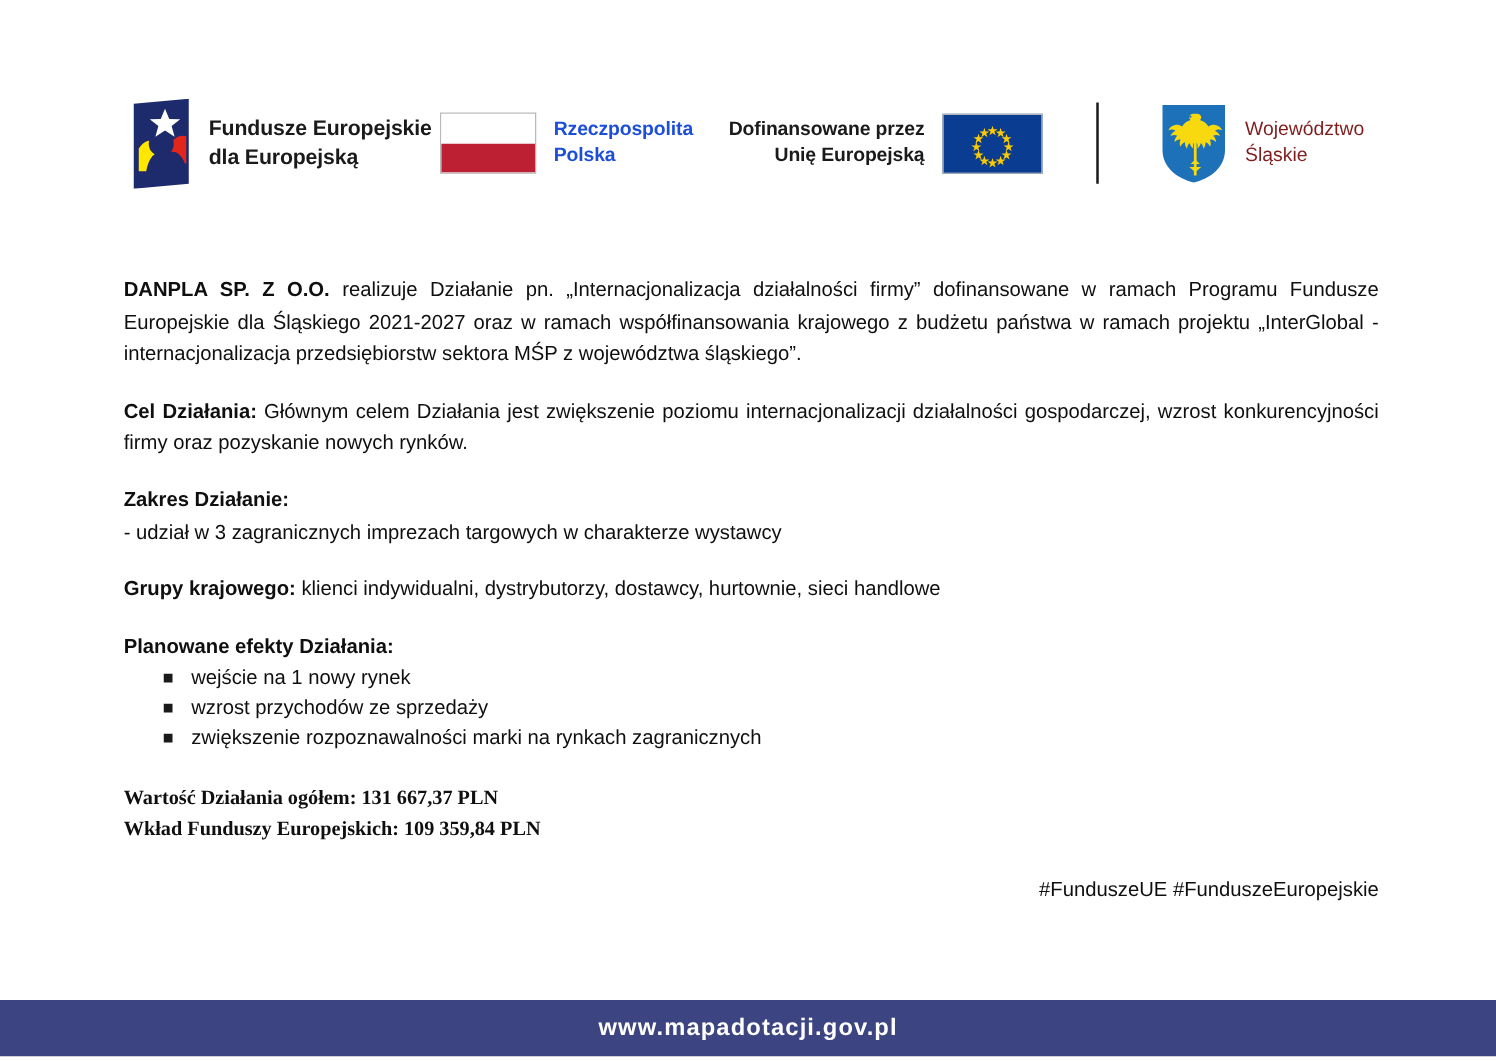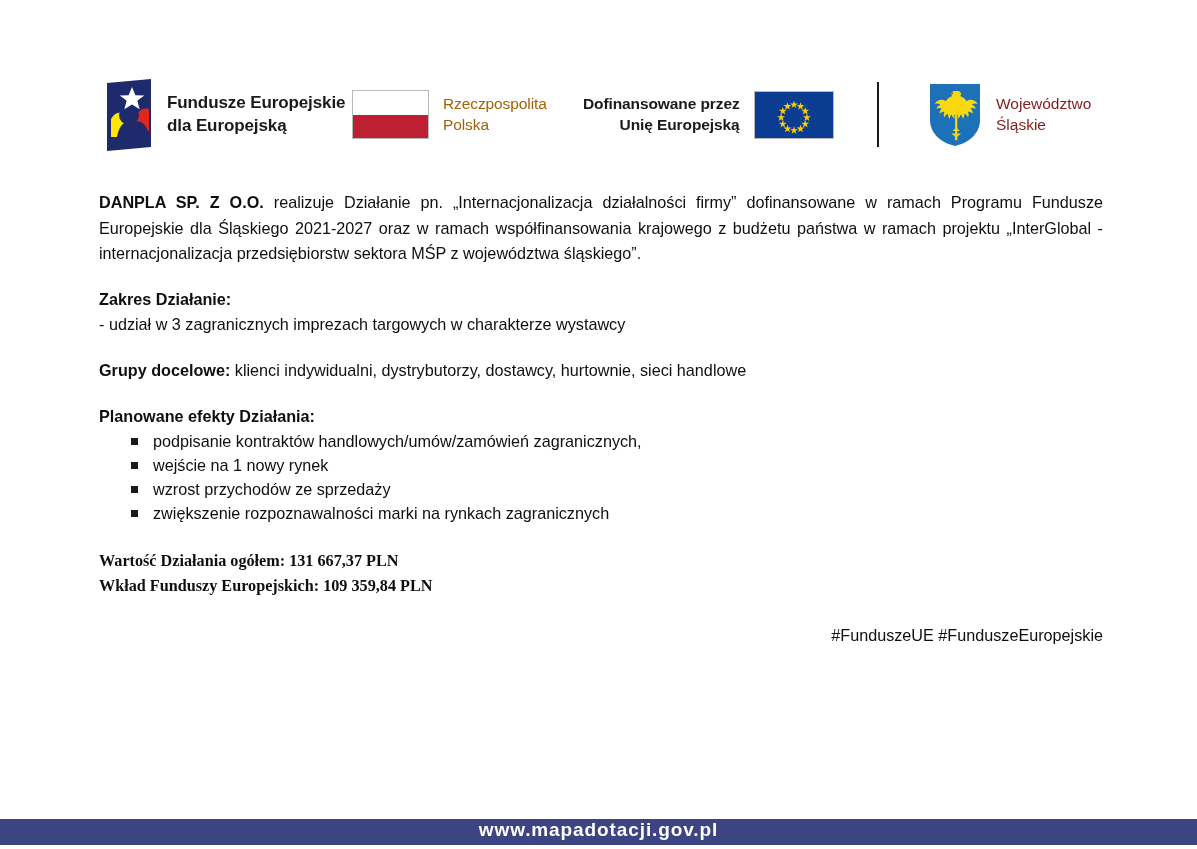--- a/index.html
+++ b/index.html
@@ -59,23 +59,23 @@
     height: 49px;
     border: 1px solid #b9b9b9;
     flex: 0 0 auto;
     overflow: hidden;
   }
   .pl-flag .white { height: 50%; background: #ffffff; }
   .pl-flag .red   { height: 50%; background: #bd2033; }
   .rp-text {
     margin-left: 14px;
     font-size: 15.5px;
-    font-weight: normal;
+    font-weight: bold;
     line-height: 1.32;
-    color: #a16207;
+    color: #1d4ed8;
     white-space: nowrap;
     letter-spacing: -0.1px;
   }
 
   
   .eu-block { left: 583px; top: 0; justify-content: space-between; }
   .eu-text {
     font-size: 15.5px;
     font-weight: bold;
     line-height: 1.32;
@@ -118,21 +118,21 @@
     font-size: 15.5px;
     line-height: 1.34;
     color: #7f1d1d;
     white-space: nowrap;
   }
 
   
   .content {
     position: absolute;
     left: 99px;
-    top: 190px;
+    top: 220px;
     width: 1004px;
     font-size: 16.2px;
     line-height: 25.6px;
     color: #0f0f0f;
   }
   .para {
     margin: 0 0 20px 0;
     text-align: justify;
     text-justify: inter-word;
   }
@@ -167,23 +167,24 @@
     font-weight: normal;
     text-align: right;
   }
 
   
   .footer-bar {
     position: absolute;
     left: 0;
     bottom: 4px;
     width: 1197px;
-    height: 26px;
+    height: 45px;
     background: #3c4481;
     display: flex;
+    align-items: center;
     justify-content: center;
   }
   .footer-url {
     color: #ffffff;
     font-size: 19px;
     font-weight: bold;
     letter-spacing: 0.9px;
   }
 </style>
 </head>
@@ -260,29 +261,29 @@
       <div>Województwo</div>
       <div>Śląskie</div>
     </div>
   </div>
 </div>
 
 <div class="content">
 
   <p class="para"><span class="bold">DANPLA SP. Z O.O.</span><span> realizuje Działanie pn. „Internacjonalizacja działalności firmy” dofinansowane w ramach Programu Fundusze Europejskie dla Śląskiego 2021-2027 oraz w ramach współfinansowania krajowego z budżetu państwa w ramach projektu „InterGlobal - internacjonalizacja przedsiębiorstw sektora MŚP z województwa śląskiego”.</span></p>
 
+  <p class="para"><span class="bold">Cel Działania:</span><span> Głównym celem Działania jest zwiększenie poziomu internacjonalizacji działalności gospodarczej, wzrost konkurencyjności firmy oraz pozyskanie nowych rynków.</span></p>
 
   <p class="para no-justify"><span class="bold">Zakres Działanie:</span><br><span>- udział w 3 zagranicznych imprezach targowych w charakterze wystawcy</span></p>
 
-  <p class="para no-justify"><span class="bold">Grupy docelowe:</span><span> klienci indywidualni, dystrybutorzy, dostawcy, hurtownie, sieci handlowe</span></p>
+  <p class="para no-justify"><span class="bold">Grupy krajowego:</span><span> klienci indywidualni, dystrybutorzy, dostawcy, hurtownie, sieci handlowe</span></p>
 
   <p class="para no-justify" style="margin-bottom:0"><span class="bold">Planowane efekty Działania:</span></p>
 
   <ul class="effects">
-    <li><span class="sq"></span><span>podpisanie kontraktów handlowych/umów/zamówień zagranicznych,</span></li>
     <li><span class="sq"></span><span>wejście na 1 nowy rynek</span></li>
     <li><span class="sq"></span><span>wzrost przychodów ze sprzedaży</span></li>
     <li><span class="sq"></span><span>zwiększenie rozpoznawalności marki na rynkach zagranicznych</span></li>
   </ul>
 
   <div class="amounts">
     <div>Wartość Działania ogółem: 131 667,37 PLN</div>
     <div>Wkład Funduszy Europejskich: 109 359,84 PLN</div>
   </div>
 

